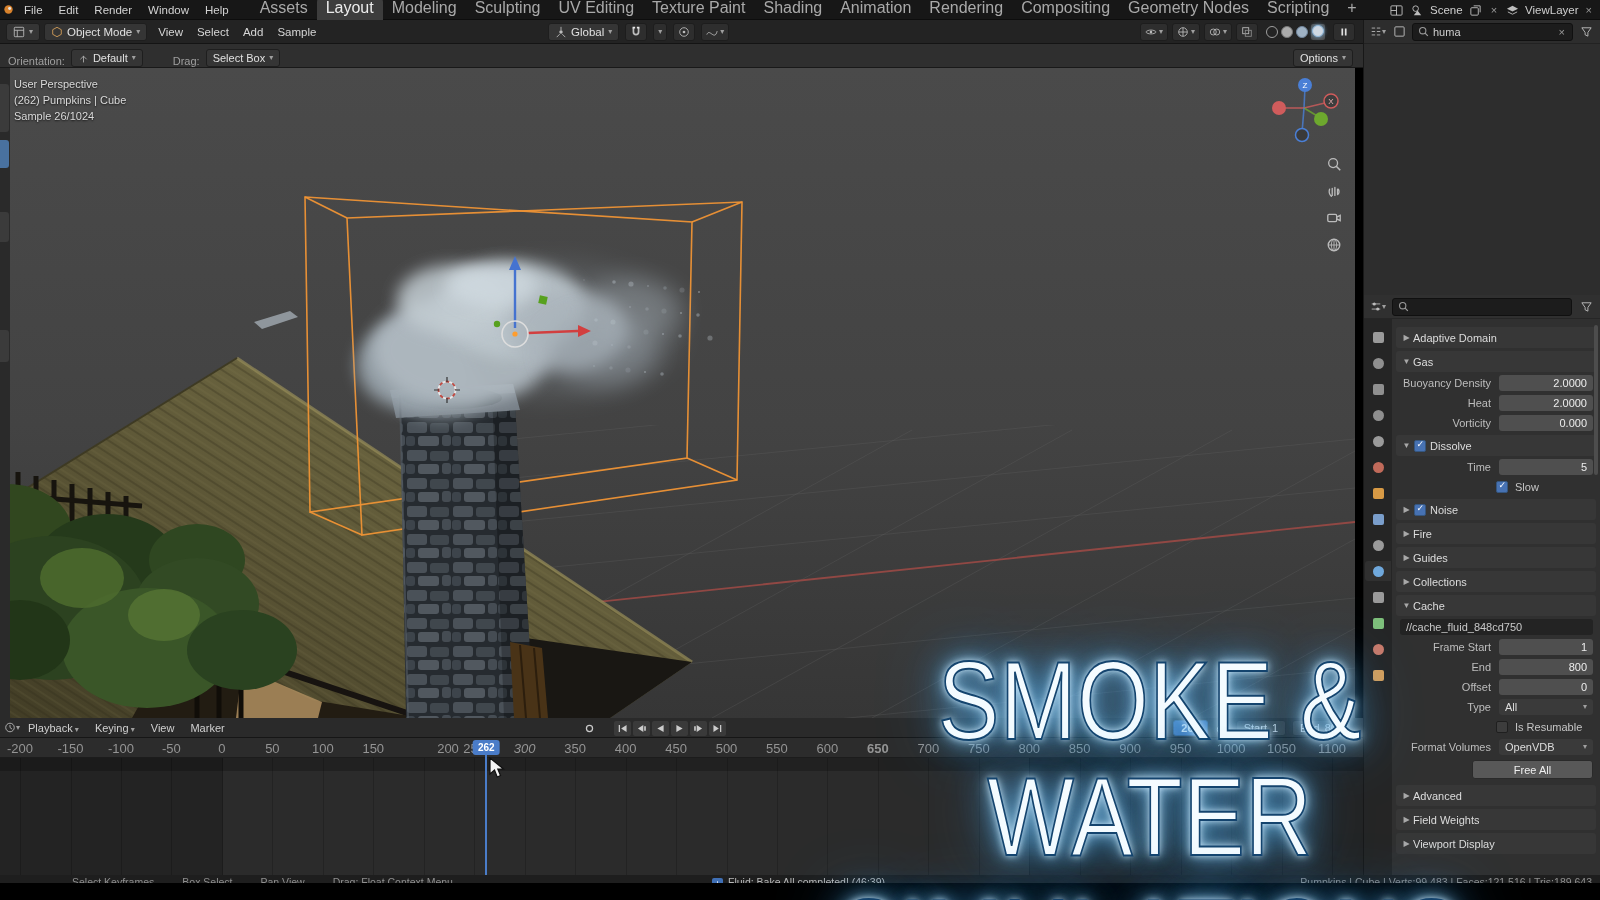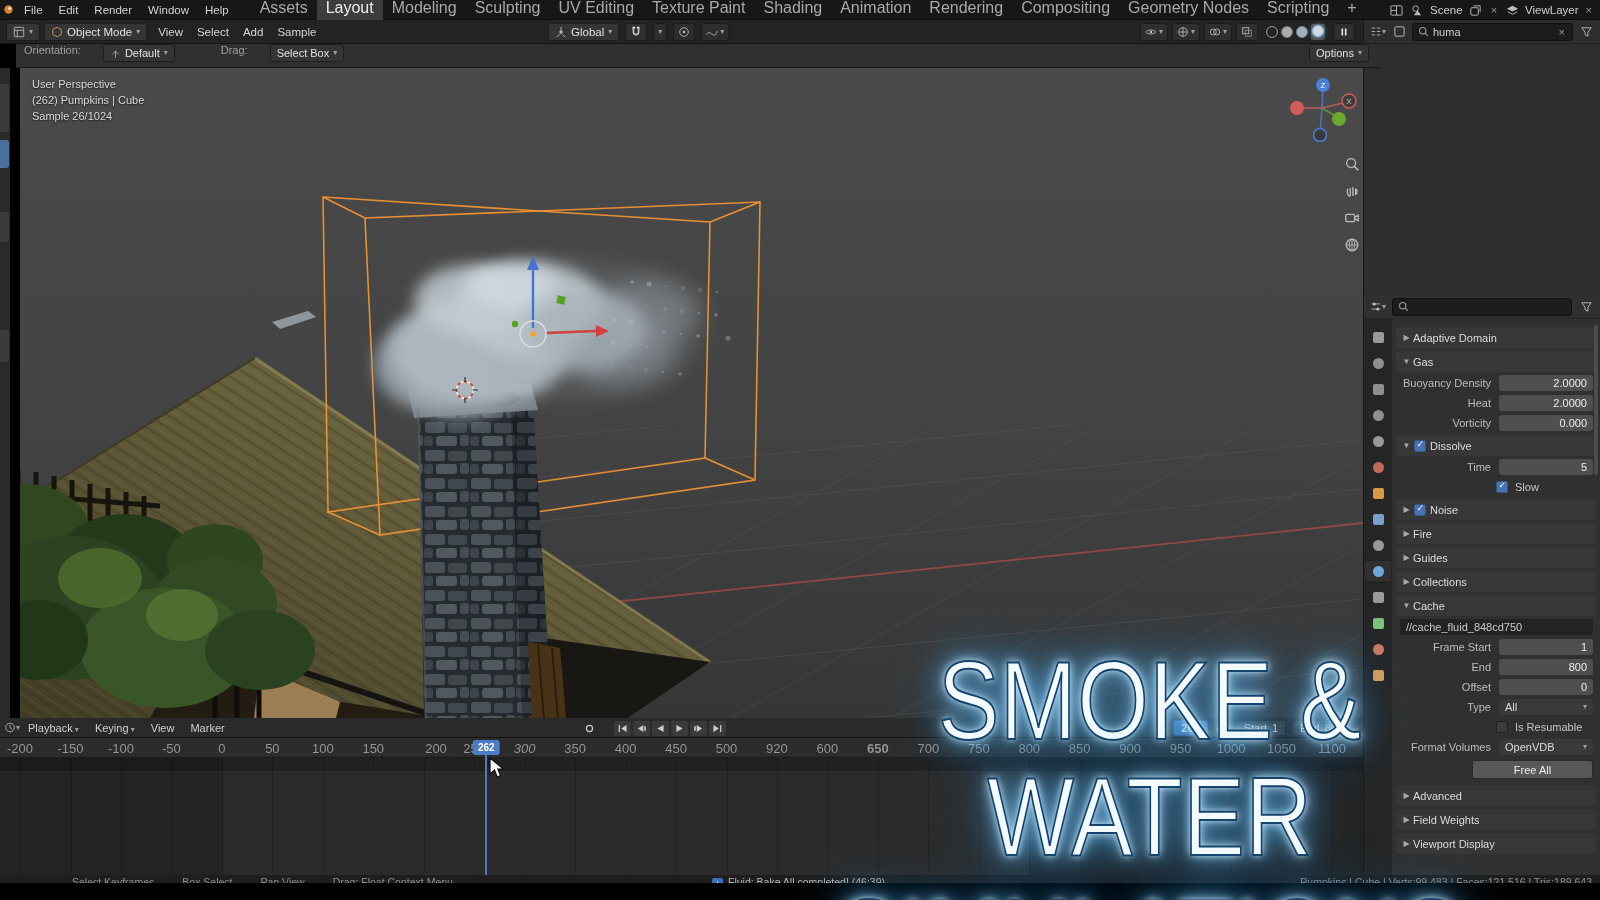--- a/index.html
+++ b/index.html
@@ -23,27 +23,27 @@
   .hmenu{padding:0 7px;color:#d5d5d5;white-space:nowrap}
   .center-cluster{position:absolute;left:548px;display:flex;gap:6px;align-items:center}
   .right-cluster{position:absolute;right:8px;display:flex;gap:4px;align-items:center}
   .tglbtn{display:inline-flex;align-items:center;gap:2px;height:18px;padding:0 4px;background:#2e2e2e;border:1px solid #1d1d1d;border-radius:3px}
   .sph{width:12px;height:12px;border-radius:50%;border:1px solid #9d9d9d;display:inline-block}
   .sph.solid{background:#ababab;border-color:#777}
   .sph.material{background:#9fb2c4;border-color:#70849a}
   .sph.rendered{background:#cfd8e2;border-color:#8fb6d8;box-shadow:0 0 4px #7db4e0}
   .sph-wrap{display:inline-flex;gap:3px;align-items:center;padding:2px 4px;border-radius:3px}
   .sph-wrap .active-sph{background:#4c4c4c;border-radius:2px;padding:1px}
-  #tool-settings{position:absolute;left:16px;top:44px;width:1363px;height:24px;background:#2f2f2f;border-bottom:1px solid #191919;display:flex;align-items:flex-start;gap:22px;padding:0 8px;font-size:11px;color:#b5b5b5;z-index:8}
+  #tool-settings{position:absolute;left:0;top:44px;width:1363px;height:24px;background:#2f2f2f;border-bottom:1px solid #191919;display:flex;align-items:flex-end;gap:6px;padding:0 8px;font-size:11px;color:#b5b5b5;z-index:8}
   .ts-label{color:#9f9f9f}
   
   #left-strip{position:absolute;left:0;top:68px;width:10px;height:650px;background:#2a2a2a;z-index:5}
   .strip-tab{position:absolute;left:0;width:9px;border-radius:0 3px 3px 0;background:#3b3b3b}
   .strip-tab.blue{background:#49719f}
-  #viewport{position:absolute;left:20px;top:68px;width:1353px;height:650px;background:#0369a1;overflow:hidden;z-index:4}
+  #viewport{position:absolute;left:2px;top:68px;width:1353px;height:650px;background:#0369a1;overflow:hidden;z-index:4}
   .vp-overlay{position:absolute;left:12px;top:8px;font-size:11px;color:#dadada;text-shadow:0 1px 2px rgba(0,0,0,.75);line-height:16px;z-index:6}
   #nav-gizmo{position:absolute;left:1266px;top:6px;width:80px;height:74px;z-index:6}
   .vp-btn{position:absolute;left:1320px;width:24px;height:24px;display:flex;align-items:center;justify-content:center;opacity:.9;z-index:6}
   
   #outliner{position:absolute;left:1363px;top:20px;width:237px;height:275px;background:#2d2d2d;border-left:1px solid #181818;z-index:7}
   #outliner-header{display:flex;align-items:center;height:24px;border-bottom:1px solid #222;padding:0 6px;gap:5px}
   .search-field{display:flex;align-items:center;gap:4px;background:#1c1c1c;border:1px solid #101010;border-radius:3px;height:18px;padding:0 5px;color:#cfcfcf;font-size:11px;flex:1;min-width:0}
   .search-field .val{flex:1;overflow:hidden;white-space:nowrap}
   
   #properties{position:absolute;left:1363px;top:295px;width:237px;height:580px;background:#303030;border-left:1px solid #181818;z-index:7}
@@ -793,28 +793,28 @@
   </div>
   <div id="tl-ruler">
       <span class="tick" style="left: 20.06px;">-200</span>
       <span class="tick" style="left: 70.52px;">-150</span>
       <span class="tick" style="left: 120.98px;">-100</span>
       <span class="tick" style="left: 171.44px;">-50</span>
       <span class="tick" style="left: 221.9px;">0</span>
       <span class="tick" style="left: 272.36px;">50</span>
       <span class="tick" style="left: 322.82px;">100</span>
       <span class="tick" style="left: 373.28px;">150</span>
-      <span class="tick" style="left: 436px;">200</span>
+      <span class="tick" style="left: 448px;">200</span>
       <span class="tick" style="left: 474.2px;">250</span>
       <span class="tick" style="left: 524.66px; font-style: italic;">300</span>
       <span class="tick" style="left: 575.12px;">350</span>
       <span class="tick" style="left: 625.58px;">400</span>
       <span class="tick" style="left: 676.04px;">450</span>
       <span class="tick" style="left: 726.5px;">500</span>
-      <span class="tick" style="left: 776.96px;">920</span>
+      <span class="tick" style="left: 776.96px;">550</span>
       <span class="tick" style="left: 827.42px;">600</span>
       <span class="tick" style="left: 877.88px; font-weight: bold;">650</span>
       <span class="tick" style="left: 928.34px;">700</span>
       <span class="tick" style="left: 978.8px;">750</span>
       <span class="tick" style="left: 1029.26px;">800</span>
       <span class="tick" style="left: 1079.72px;">850</span>
       <span class="tick" style="left: 1130.18px;">900</span>
       <span class="tick" style="left: 1180.64px;">950</span>
       <span class="tick" style="left: 1231.1px;">1000</span>
       <span class="tick" style="left: 1281.56px;">1050</span>

